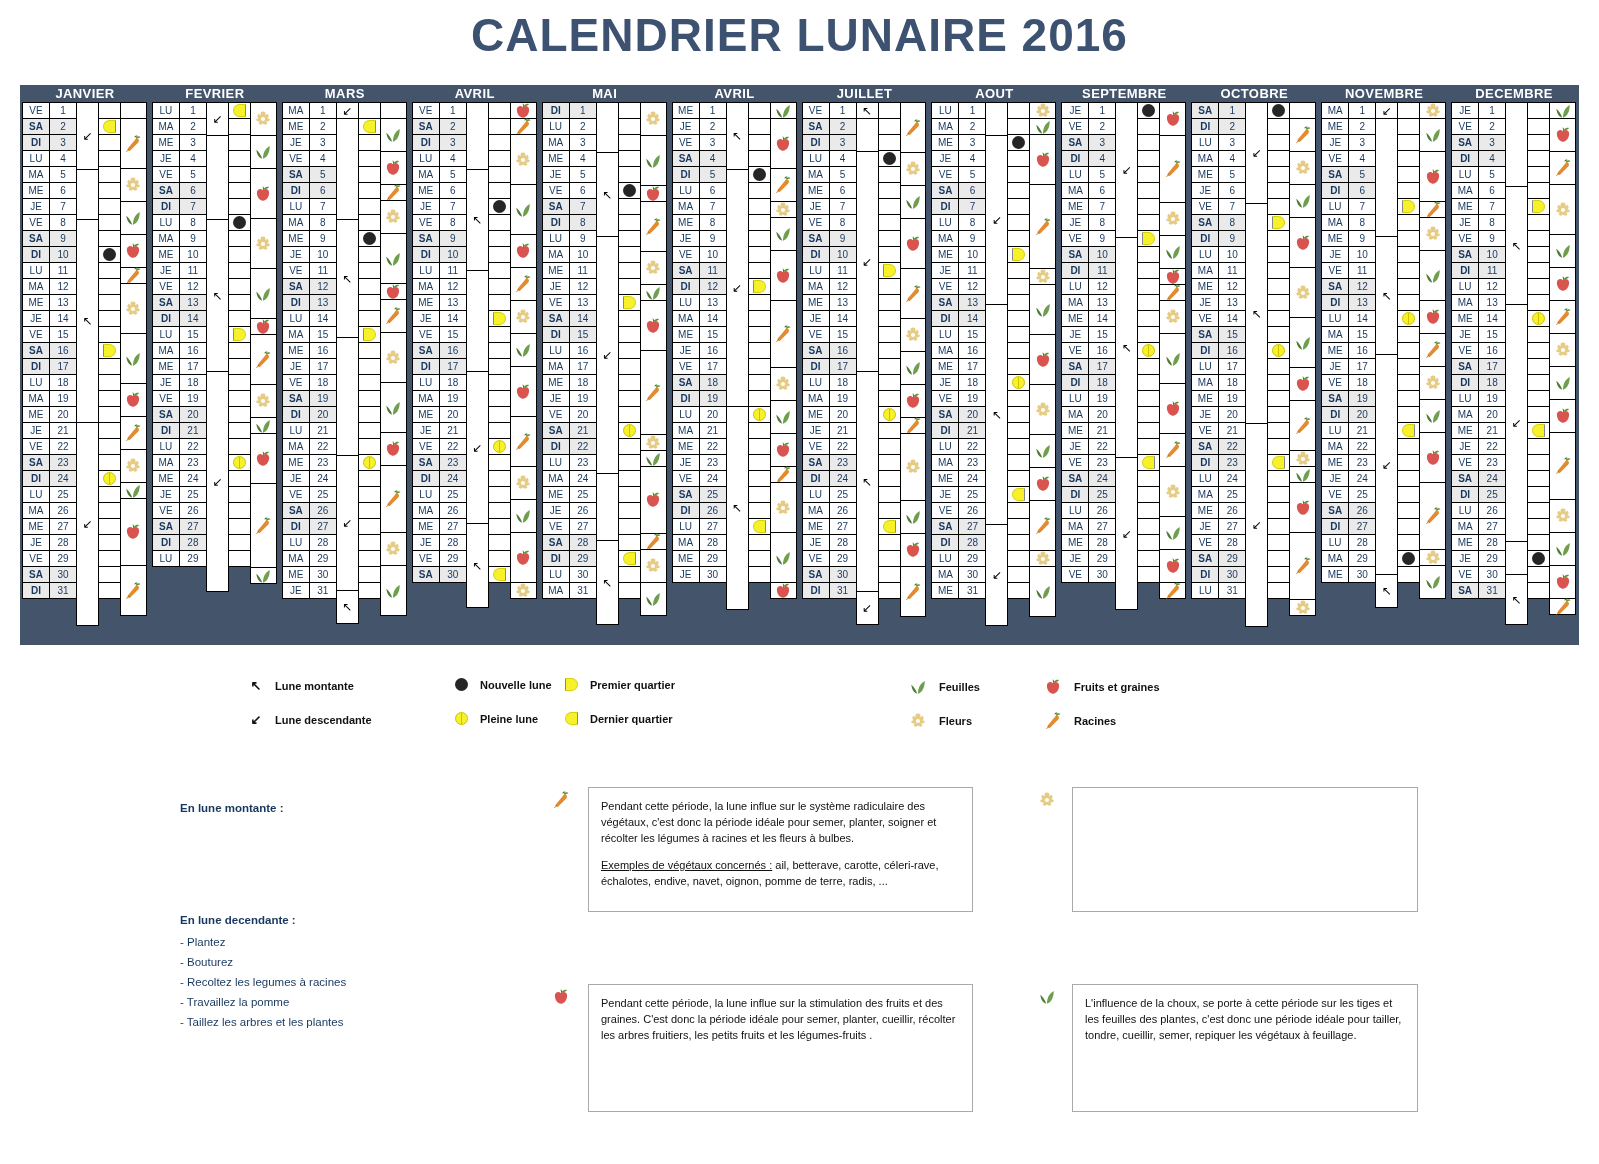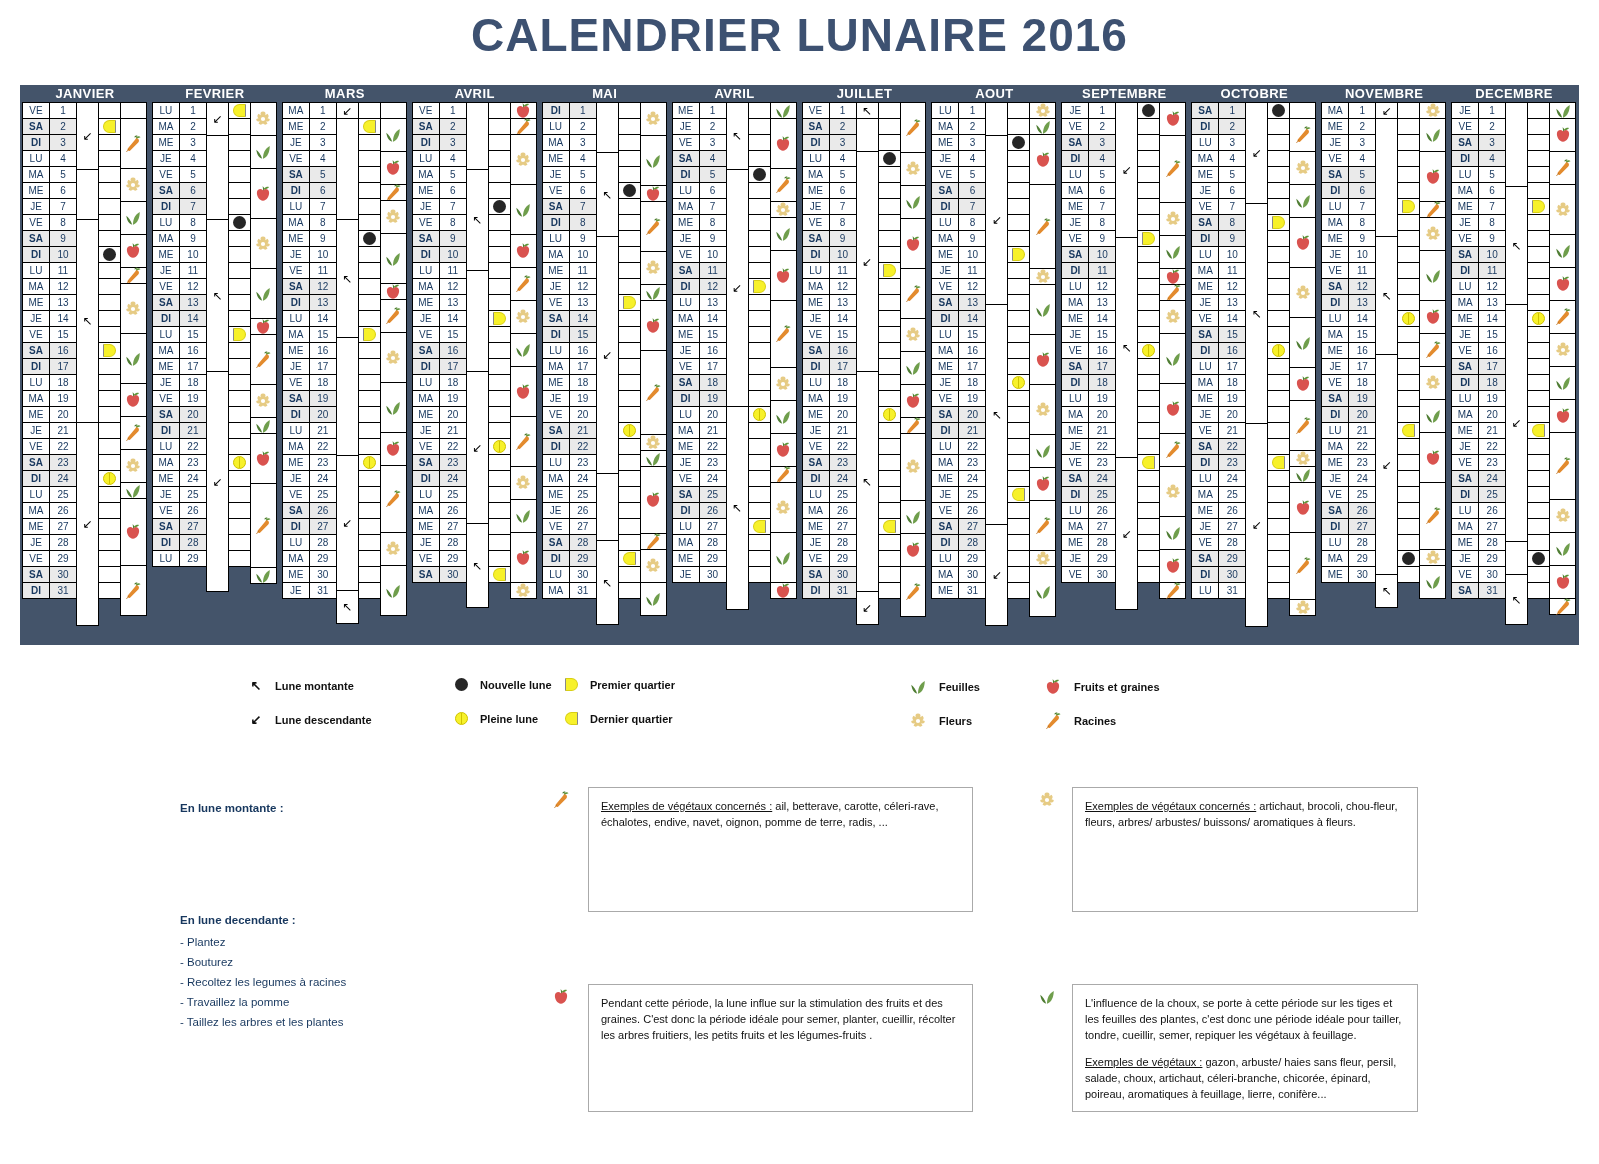--- a/index.html
+++ b/index.html
@@ -2791,31 +2791,31 @@
 
 <div class="info-ico" id="ico-root">
     <svg viewBox="0 0 24 24" width="26" height="26" class="veg-ico">
       <path d="M17 4 C20 5 21 8 19 10 L8 21 C6 22 4 20 5 18 L15 6 C15.6 4.8 16.2 3.8 17 4 Z" fill="#e38b2e"></path>
       <path d="M16 3 C18 1 21 1 22 3 C20 4 18 4.5 16.5 4.5 Z" fill="#5d9437"></path>
       <path d="M14 3 C14 1 16 0 18 1 C17 2.6 15.4 3.2 14 3.4 Z" fill="#4b7a2c"></path>
       <path d="M6.5 18.5 C5 20 4 21.5 3.4 22.5" fill="none" stroke="#b9701f" stroke-width="1.2"></path>
     </svg>
   </div>
 <div class="info-box" id="box-root">
+  <p>Pendant cette période, la lune influe sur le système radiculaire des végétaux, c'est donc la période idéale pour semer, planter, soigner et récolter les légumes à racines et les fleurs à bulbes.</p>
   <p><u>Exemples de végétaux concernés :</u><span> ail, betterave, carotte, céleri-rave, échalotes, endive, navet, oignon, pomme de terre, radis, ...</span></p>
 </div>
 
 <div class="info-ico" id="ico-flower">
     <svg viewBox="0 0 24 24" width="26" height="26" class="veg-ico">
       <path d="M12 2 C15 2 16 4 15 7 L18 5 C20 7 20 9 18 11 L21 12 C21 15 19 16 16 15 L18 18 C16 20 14 20 12 18 C10 20 8 20 6 18 L8 15 C5 16 3 15 3 12 L6 11 C4 9 4 7 6 5 L9 7 C8 4 9 2 12 2 Z" fill="#e6cb84"></path>
       <path d="M12 9.2 A2.8 2.8 0 1 0 12 14.8 A2.8 2.8 0 1 0 12 9.2 Z" fill="#ffffff"></path>
     </svg>
   </div>
 <div class="info-box" id="box-flower">
-  <p><u>Exemples de végétaux concernés :</u><span> artichaut, brocoli, chou-fleur, fleurs, arbres/ arbustes/ buissons/ aromatiques à fleurs.</span></p>
 </div>
 
 <div class="info-ico" id="ico-fruit">
     <svg viewBox="0 0 24 24" width="26" height="26" class="veg-ico">
       <path d="M12 7 C9 4 5 5 4 9 C3 14 7 21 12 21 C17 21 21 14 20 9 C19 5 15 4 12 7 Z" fill="#d9534f"></path>
       <path d="M12 7 C12 4 12 3 11 2 C13 2 14 4 13 7 Z" fill="#4b7a2c"></path>
       <path d="M13 5 C16 2 19 2 20 3 C18 5 15 6 13 6 Z" fill="#5d9437"></path>
     </svg>
   </div>
 <div class="info-box" id="box-fruit">
@@ -2823,14 +2823,13 @@
 </div>
 
 <div class="info-ico" id="ico-leaf">
     <svg viewBox="0 0 24 24" width="26" height="26" class="veg-ico">
       <path d="M12 21 C12 14 14 8 21 4 C21 12 18 19 12 21 Z" fill="#6f9e4c"></path>
       <path d="M11 21 C9 15 6 11 3 9 C4 16 7 20 11 21 Z" fill="#4f7d33"></path>
     </svg>
   </div>
 <div class="info-box" id="box-leaf">
   <p>L'influence de la choux, se porte à cette période sur les tiges et les feuilles des plantes, c'est donc une période idéale pour tailler, tondre, cueillir, semer, repiquer les végétaux à feuillage.</p>
-  <p><u>Exemples de végétaux :</u><span> gazon, arbuste/ haies sans fleur, persil, salade, choux, artichaut, céleri-branche, chicorée, épinard, poireau, aromatiques à feuillage, lierre, conifère...</span></p>
 </div>
 
 </body></html>

